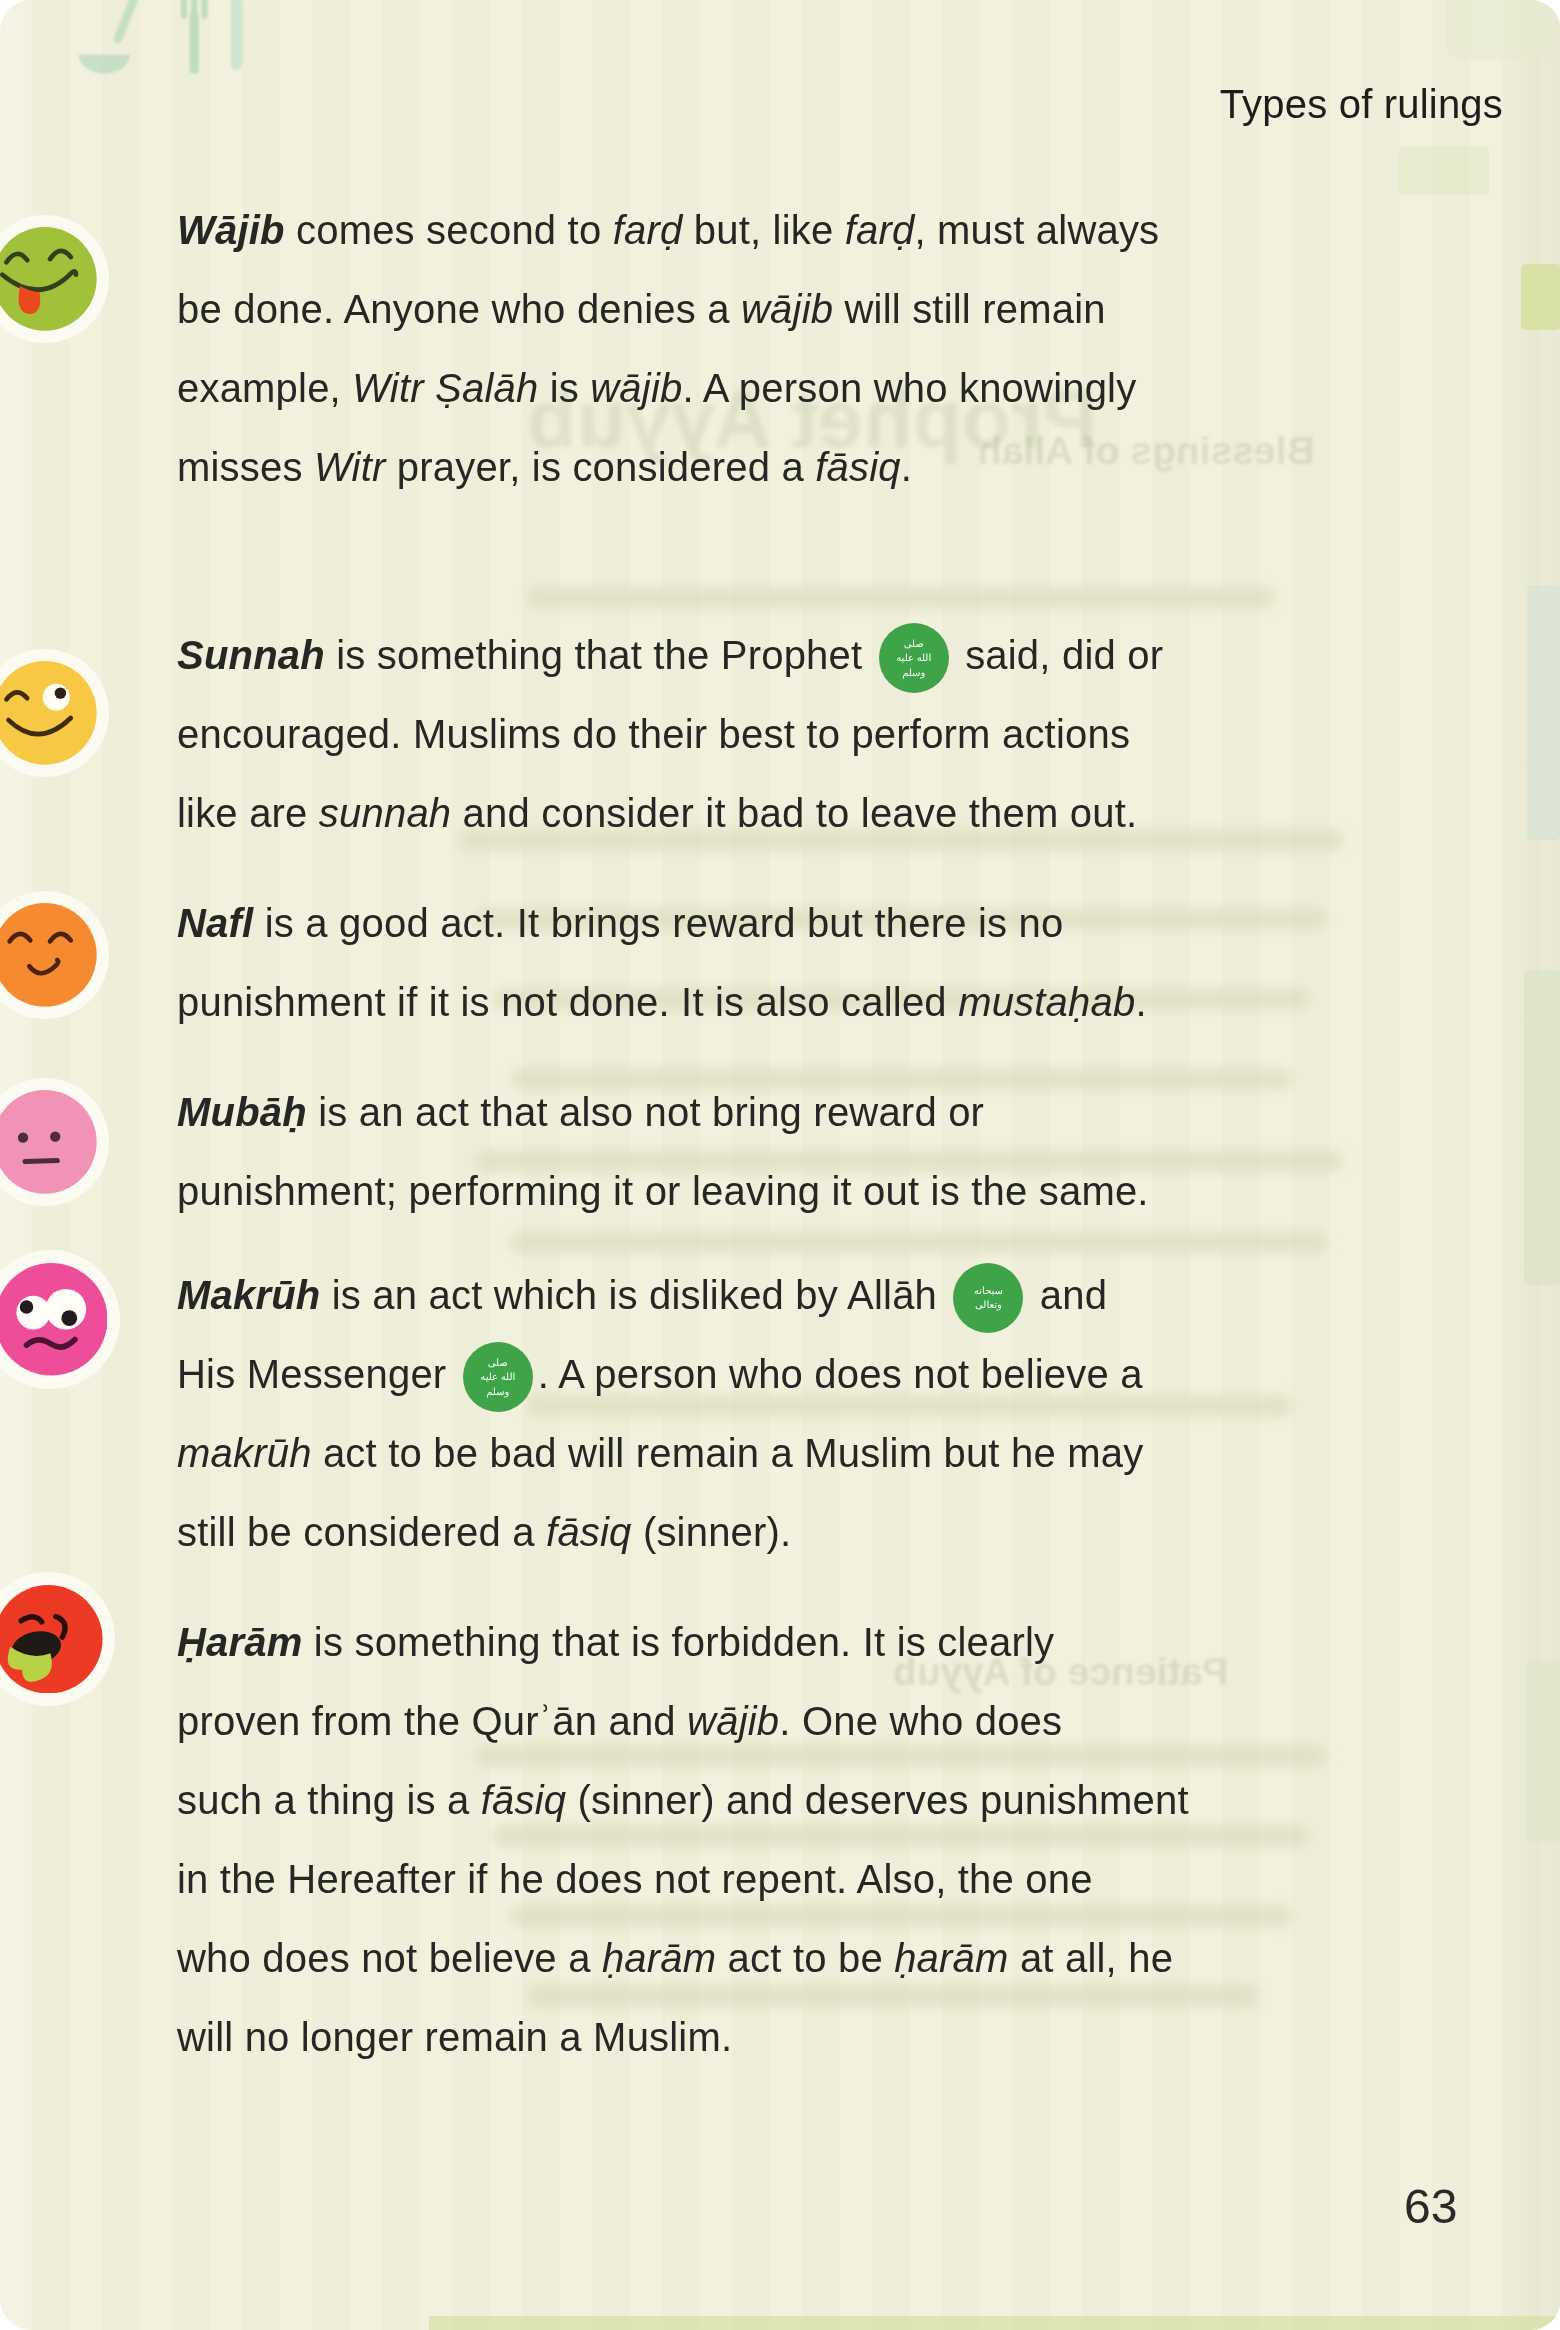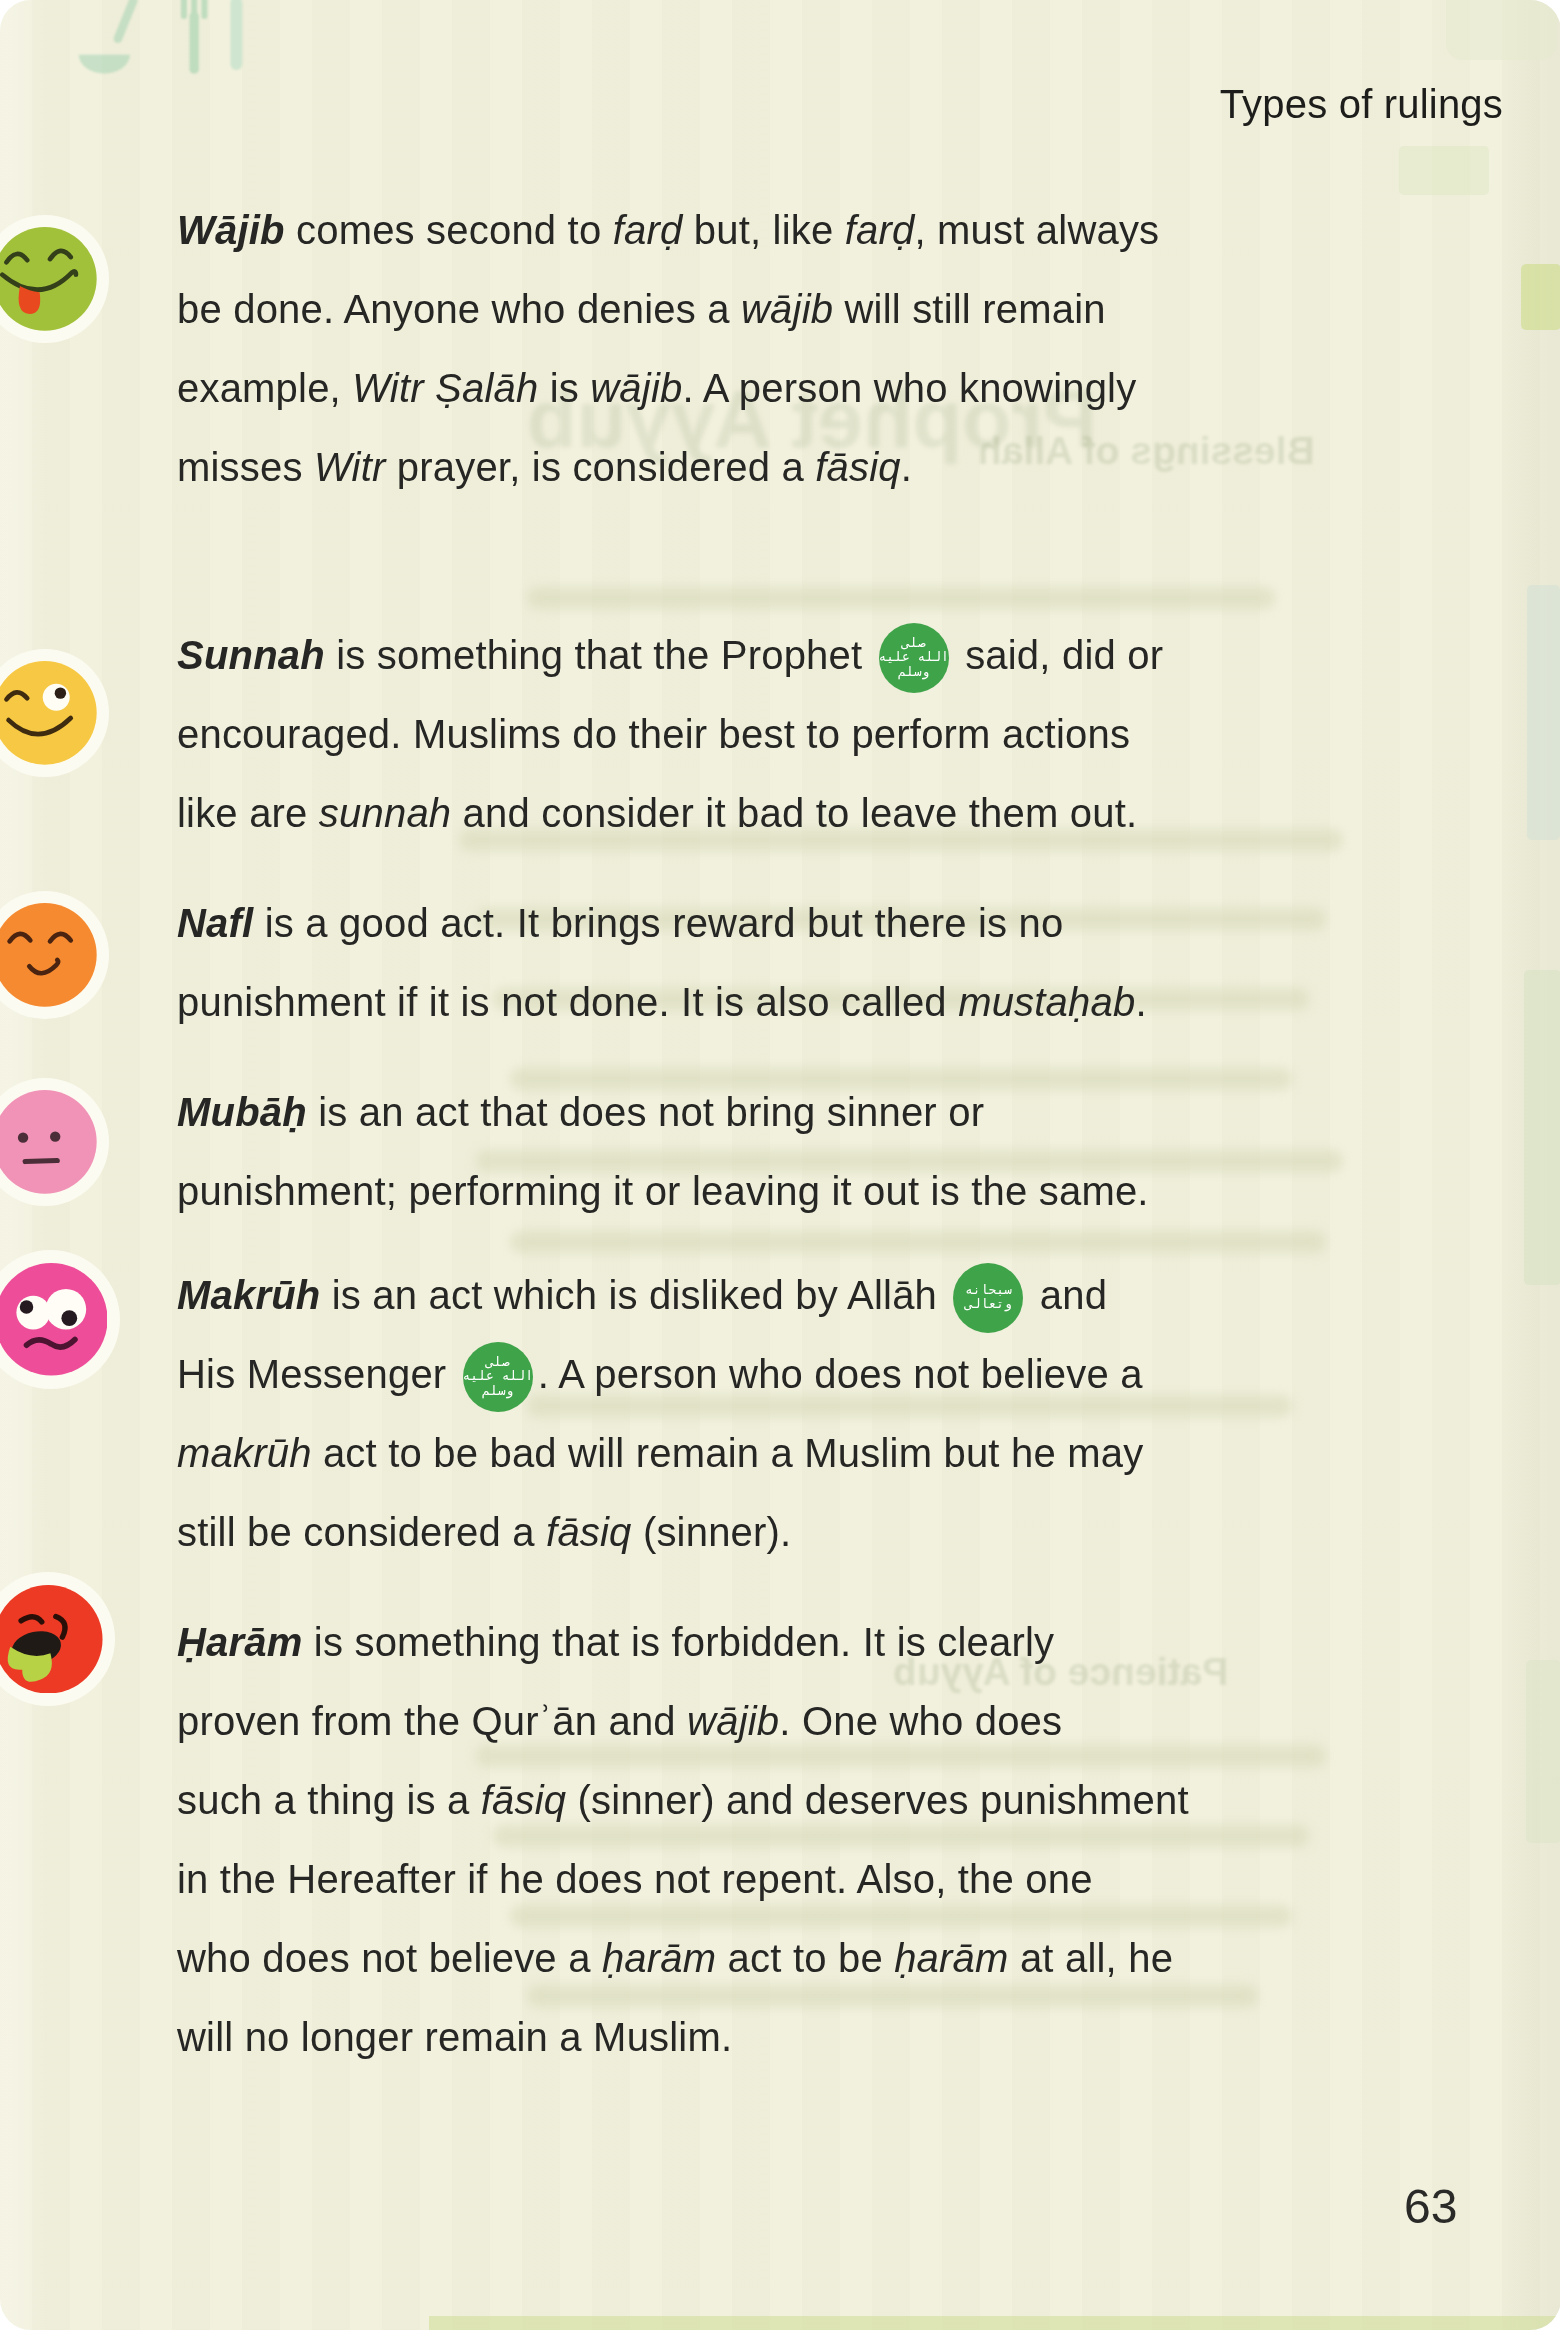--- a/index.html
+++ b/index.html
@@ -70,22 +70,22 @@
   .tline{
     white-space:nowrap;font-size:40px;line-height:79px;color:#262624;
     letter-spacing:0.2px;
   }
   .seg-bi{font-weight:bold;font-style:italic;}
   .seg-i{font-style:italic;}
   .medallion{
     display:inline-flex;flex-direction:column;align-items:center;justify-content:center;
     width:70px;height:70px;border-radius:50%;
     margin:-43px 5.1px;vertical-align:middle;
-    color:#fff;font-family:Liberation Mono, monospace;
-    font-size:13px;line-height:14.5px;text-align:center;direction:rtl;
+    color:#fff;font-family:Liberation Sans, sans-serif;
+    font-size:10px;line-height:14.5px;text-align:center;direction:rtl;
   }
   .mline{display:block;}
 
   .page-number{
     position:absolute;left:1404px;top:2179px;z-index:5;
     font-size:48px;color:#2a2a28;
   }
 </style>
 </head>
 <body>
@@ -196,21 +196,21 @@
             <span class="mline">وسلم</span>
           </span><span class="seg-n"> said, did or</span></div>
         <div class="tline"><span class="seg-n">encouraged. Muslims do their best to perform actions</span></div>
         <div class="tline"><span class="seg-n">like are </span><span class="seg-i">sunnah</span><span class="seg-n"> and consider it bad to leave them out.</span></div>
       </div>
       <div class="para" style="top: 884px;">
         <div class="tline"><span class="seg-bi">Nafl</span><span class="seg-n"> is a good act. It brings reward but there is no</span></div>
         <div class="tline"><span class="seg-n">punishment if it is not done. It is also called </span><span class="seg-i">mustaḥab</span><span class="seg-n">.</span></div>
       </div>
       <div class="para" style="top: 1073px;">
-        <div class="tline"><span class="seg-bi">Mubāḥ</span><span class="seg-n"> is an act that does not bring sinner or</span></div>
+        <div class="tline"><span class="seg-bi">Mubāḥ</span><span class="seg-n"> is an act that also not bring reward or</span></div>
         <div class="tline"><span class="seg-n">punishment; performing it or leaving it out is the same.</span></div>
       </div>
       <div class="para" style="top: 1256px;">
         <div class="tline"><span class="seg-bi">Makrūh</span><span class="seg-n"> is an act which is disliked by Allāh </span><span class="medallion" style="background: rgb(63, 163, 73); justify-content: center;">
             <span class="mline">سبحانه</span>
             <span class="mline">وتعالى</span>
           </span><span class="seg-n"> and</span></div>
         <div class="tline"><span class="seg-n">His Messenger </span><span class="medallion" style="background: rgb(63, 163, 73);">
             <span class="mline">صلى</span>
             <span class="mline">الله عليه</span>

